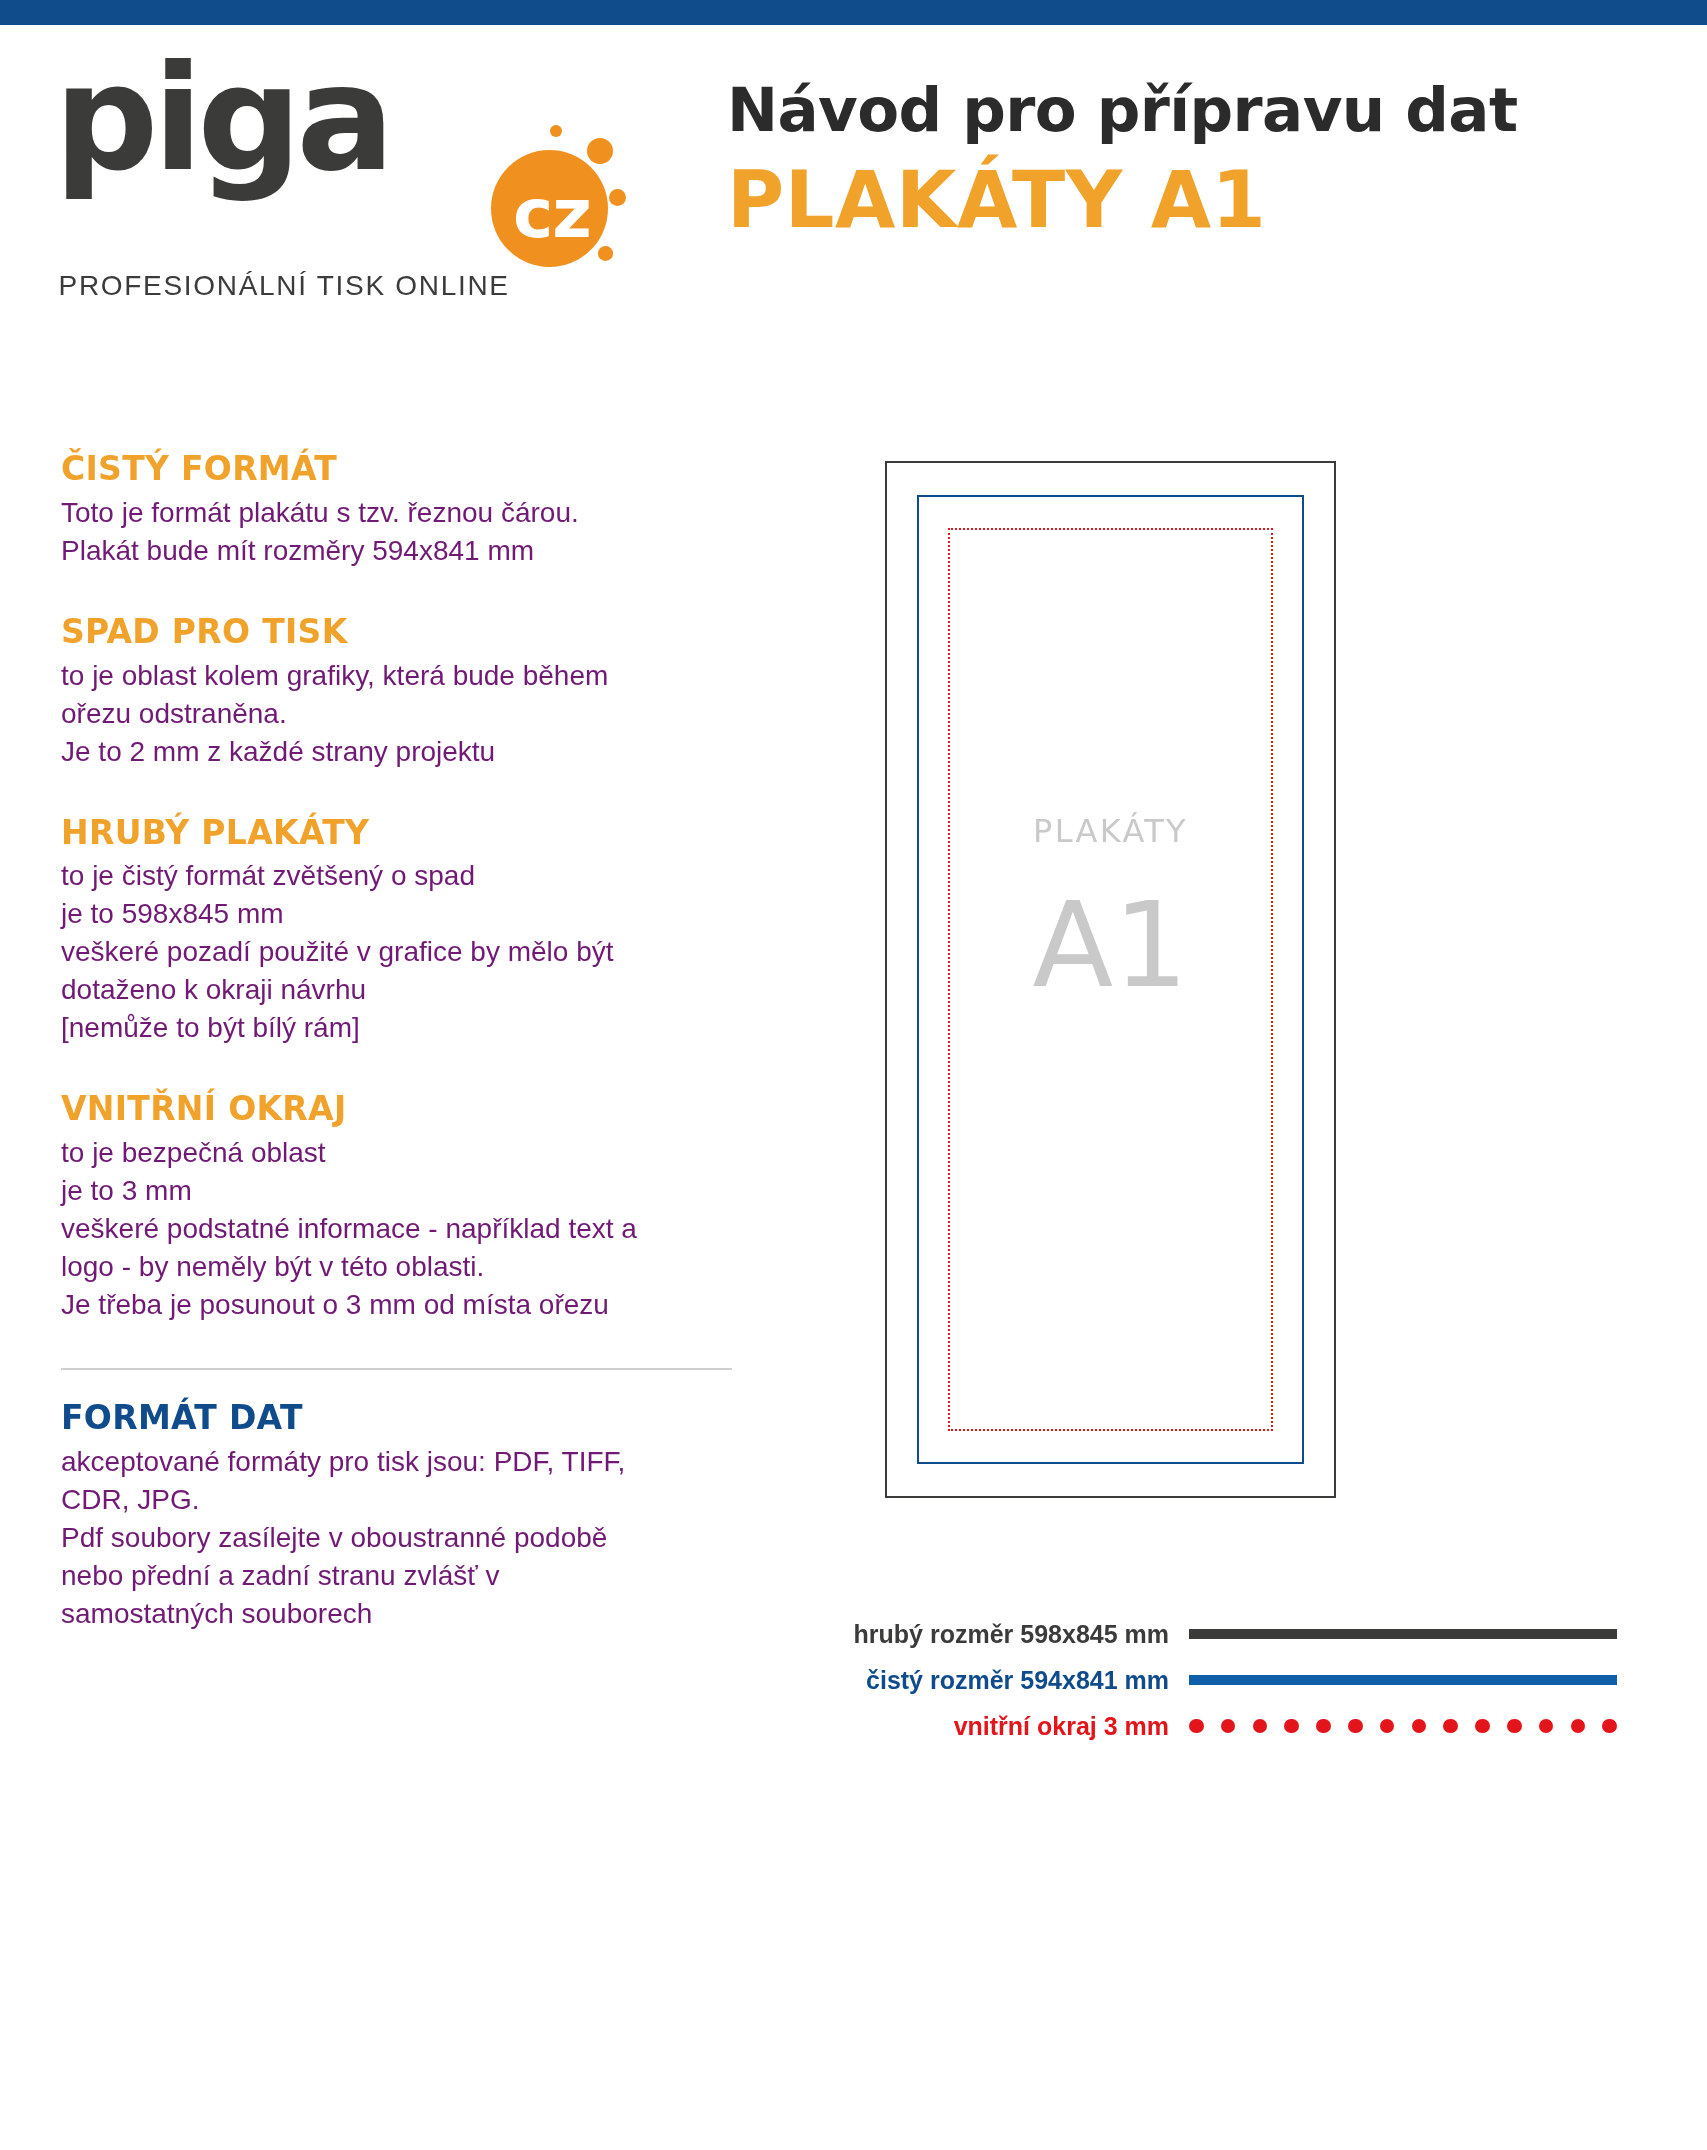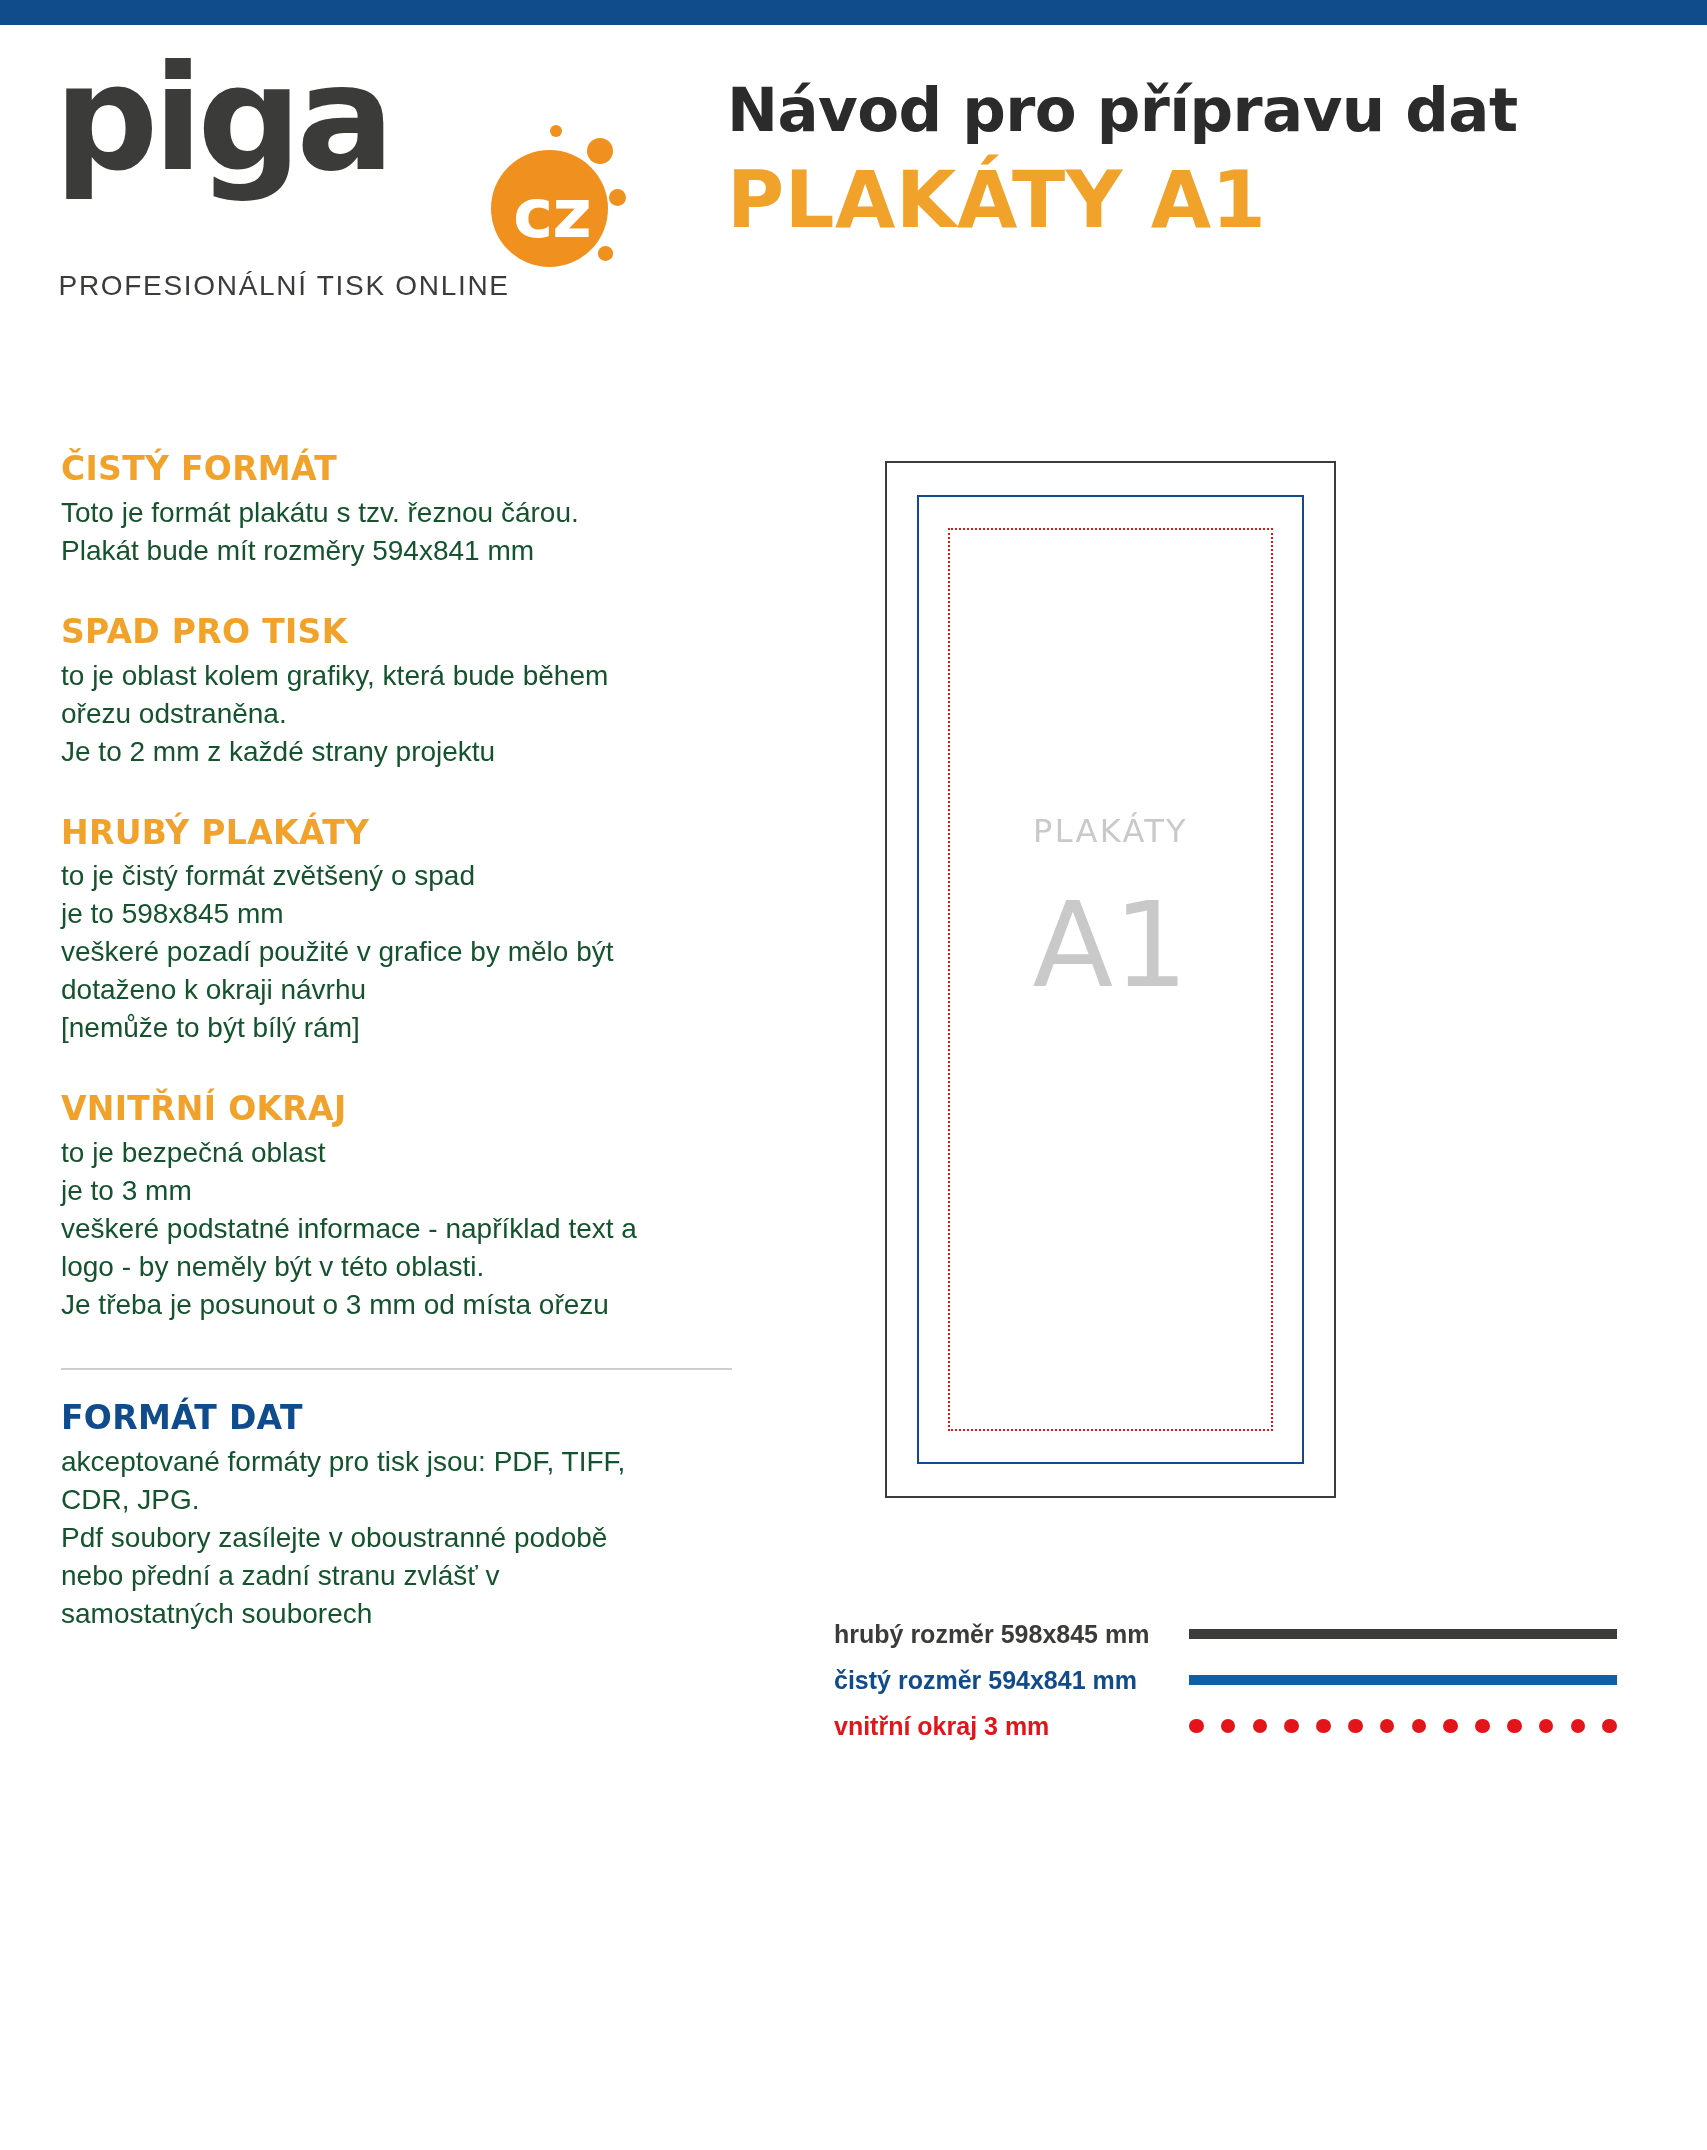--- a/index.html
+++ b/index.html
@@ -171,21 +171,21 @@
     font-family: "DejaVu Sans", sans-serif;
     letter-spacing: 0.3px;
   }
   .section h2.blue {
     color: #104c8c;
   }
   .section p {
     margin: 0;
     font-size: 28px;
     line-height: 38px;
-    color: #14532d;
+    color: #701a75;
     font-family: "Liberation Sans", sans-serif;
   }
   .divider {
     width: 671px;
     height: 2.3px;
     background: #cfcfcf;
     margin: 11.3px 0 30px 0;
   }
 
   
@@ -250,21 +250,21 @@
     width: 834px;
   }
   .legend-row {
     display: flex;
     align-items: center;
     justify-content: flex-start;
     height: 46px;
   }
   .legend-label {
     width: 355px;
-    text-align: left;
+    text-align: right;
     padding-right: 20px;
     font-size: 25px;
     font-weight: bold;
     font-family: "Liberation Sans", sans-serif;
     box-sizing: border-box;
   }
   .legend-label.gray { color: #3b3b3a; }
   .legend-label.blue { color: #104c8c; }
   .legend-label.red  { color: #e3151a; }
   .legend-swatch {

